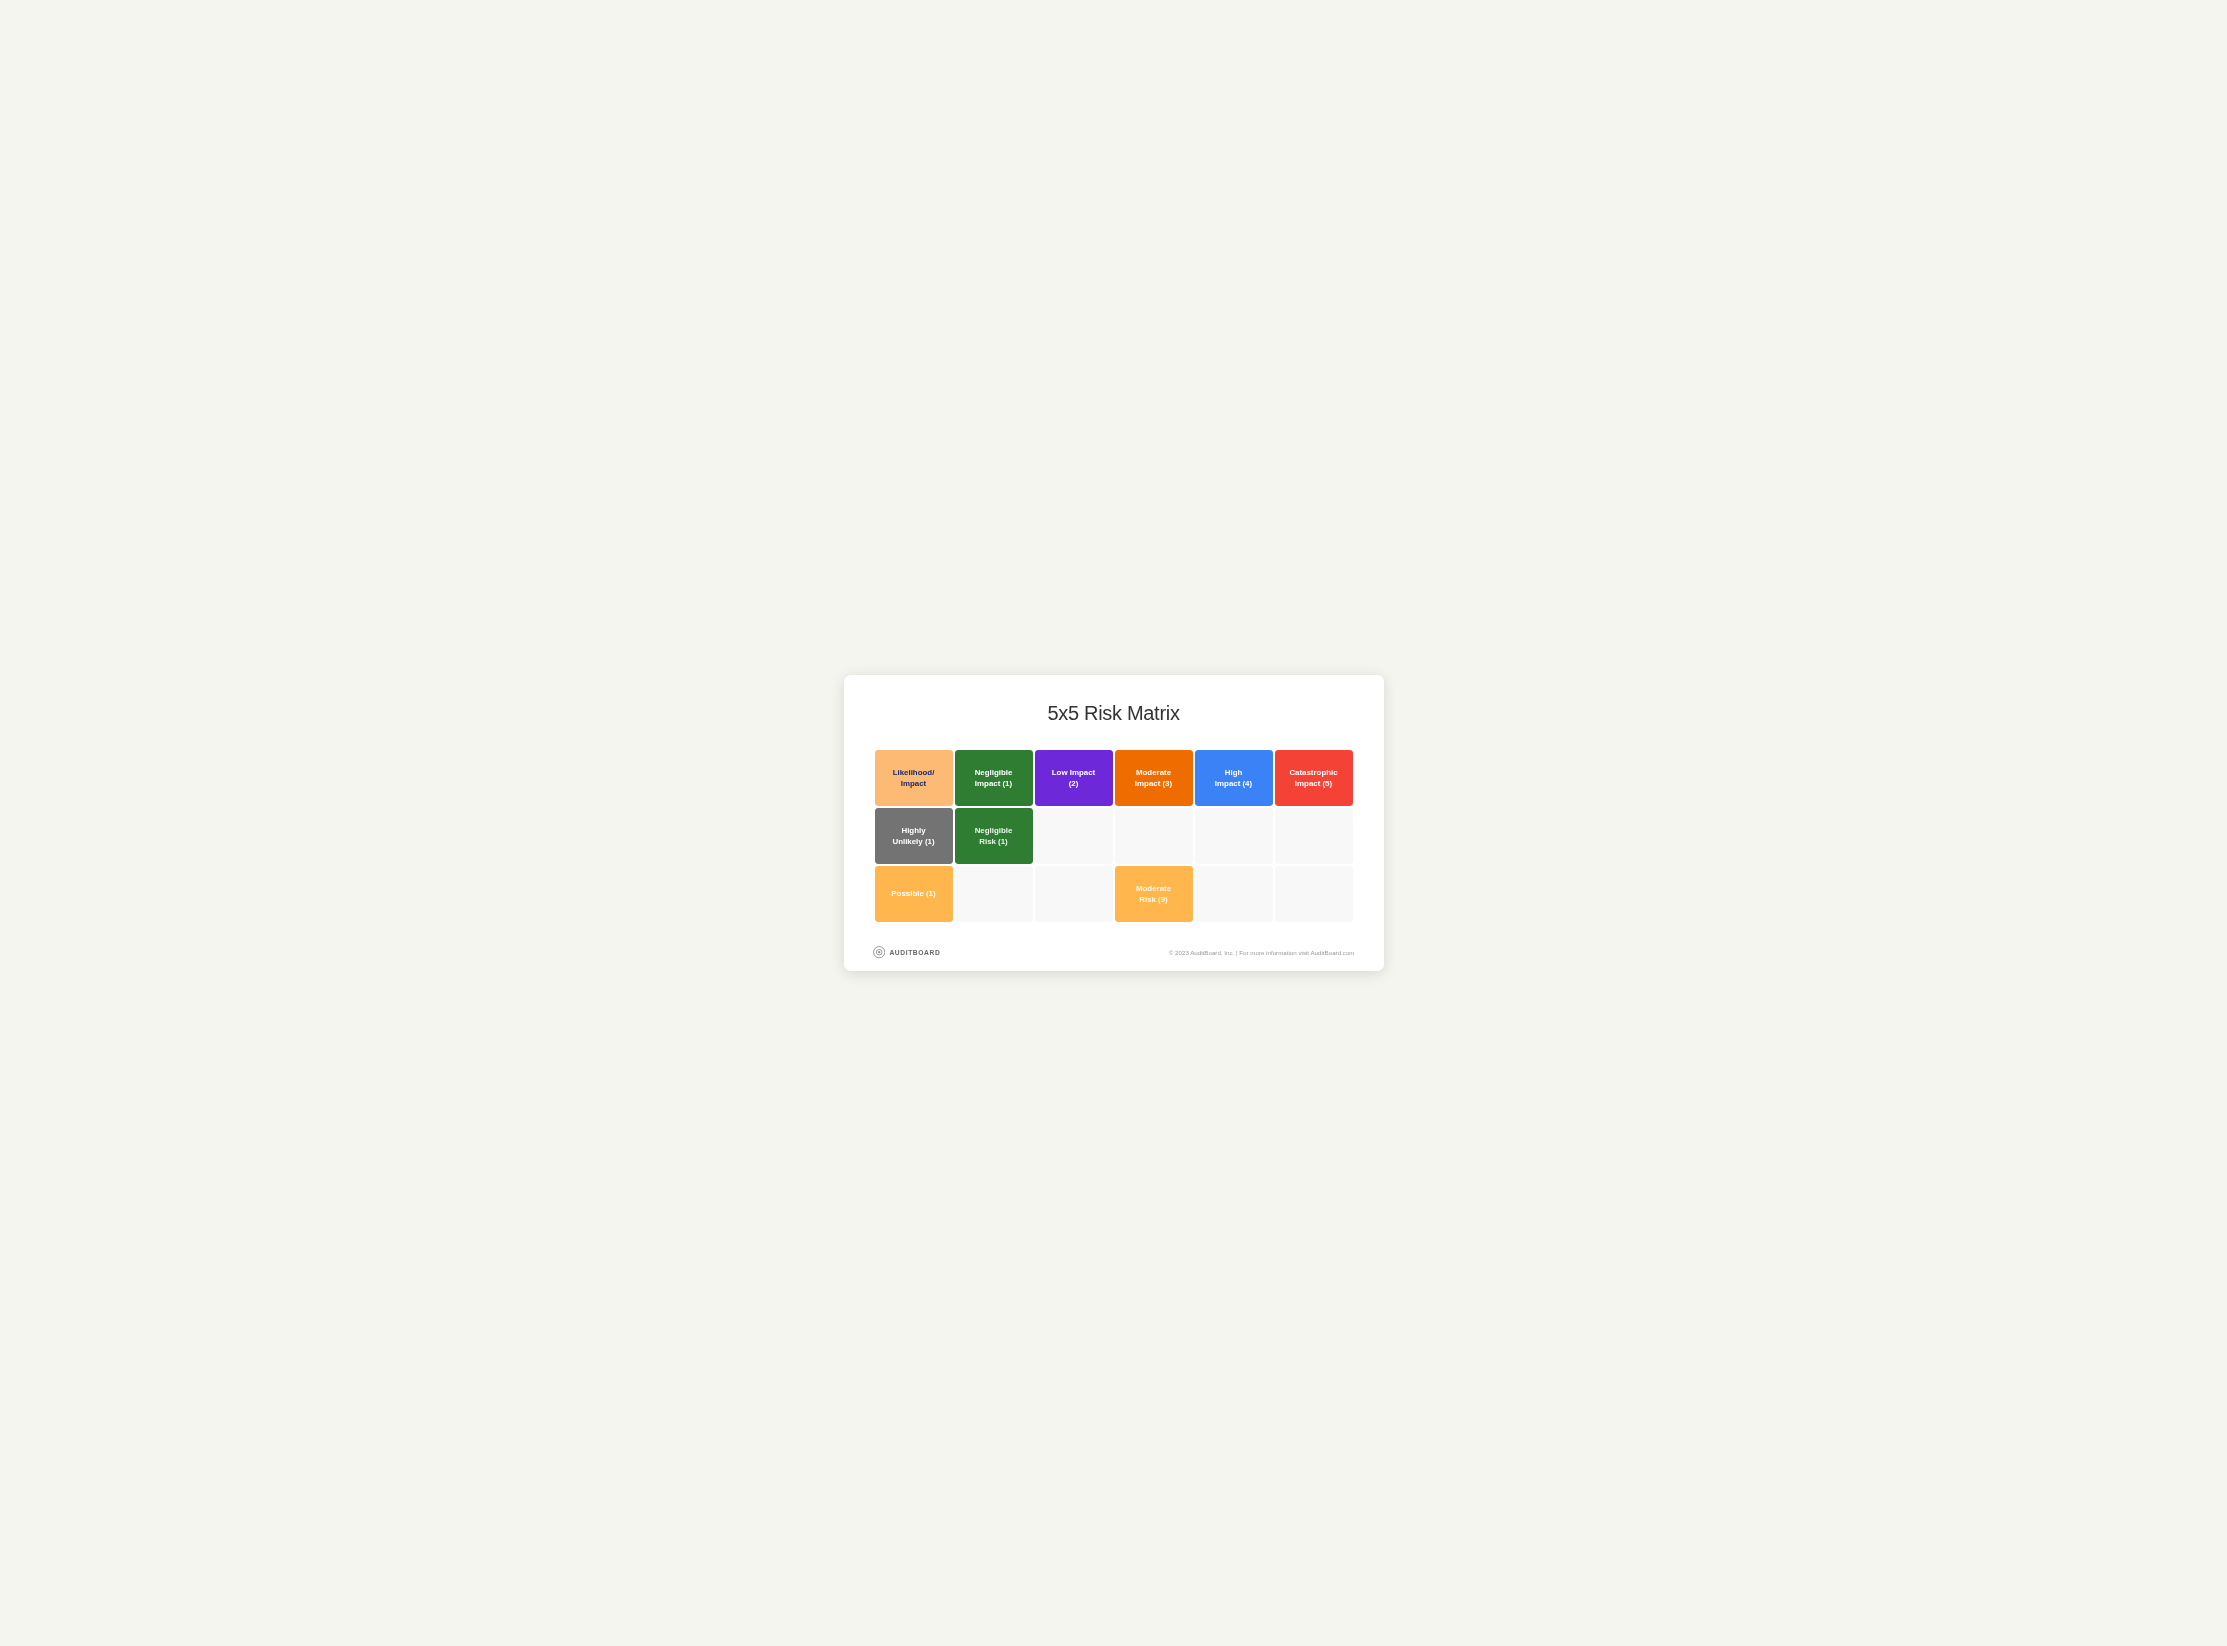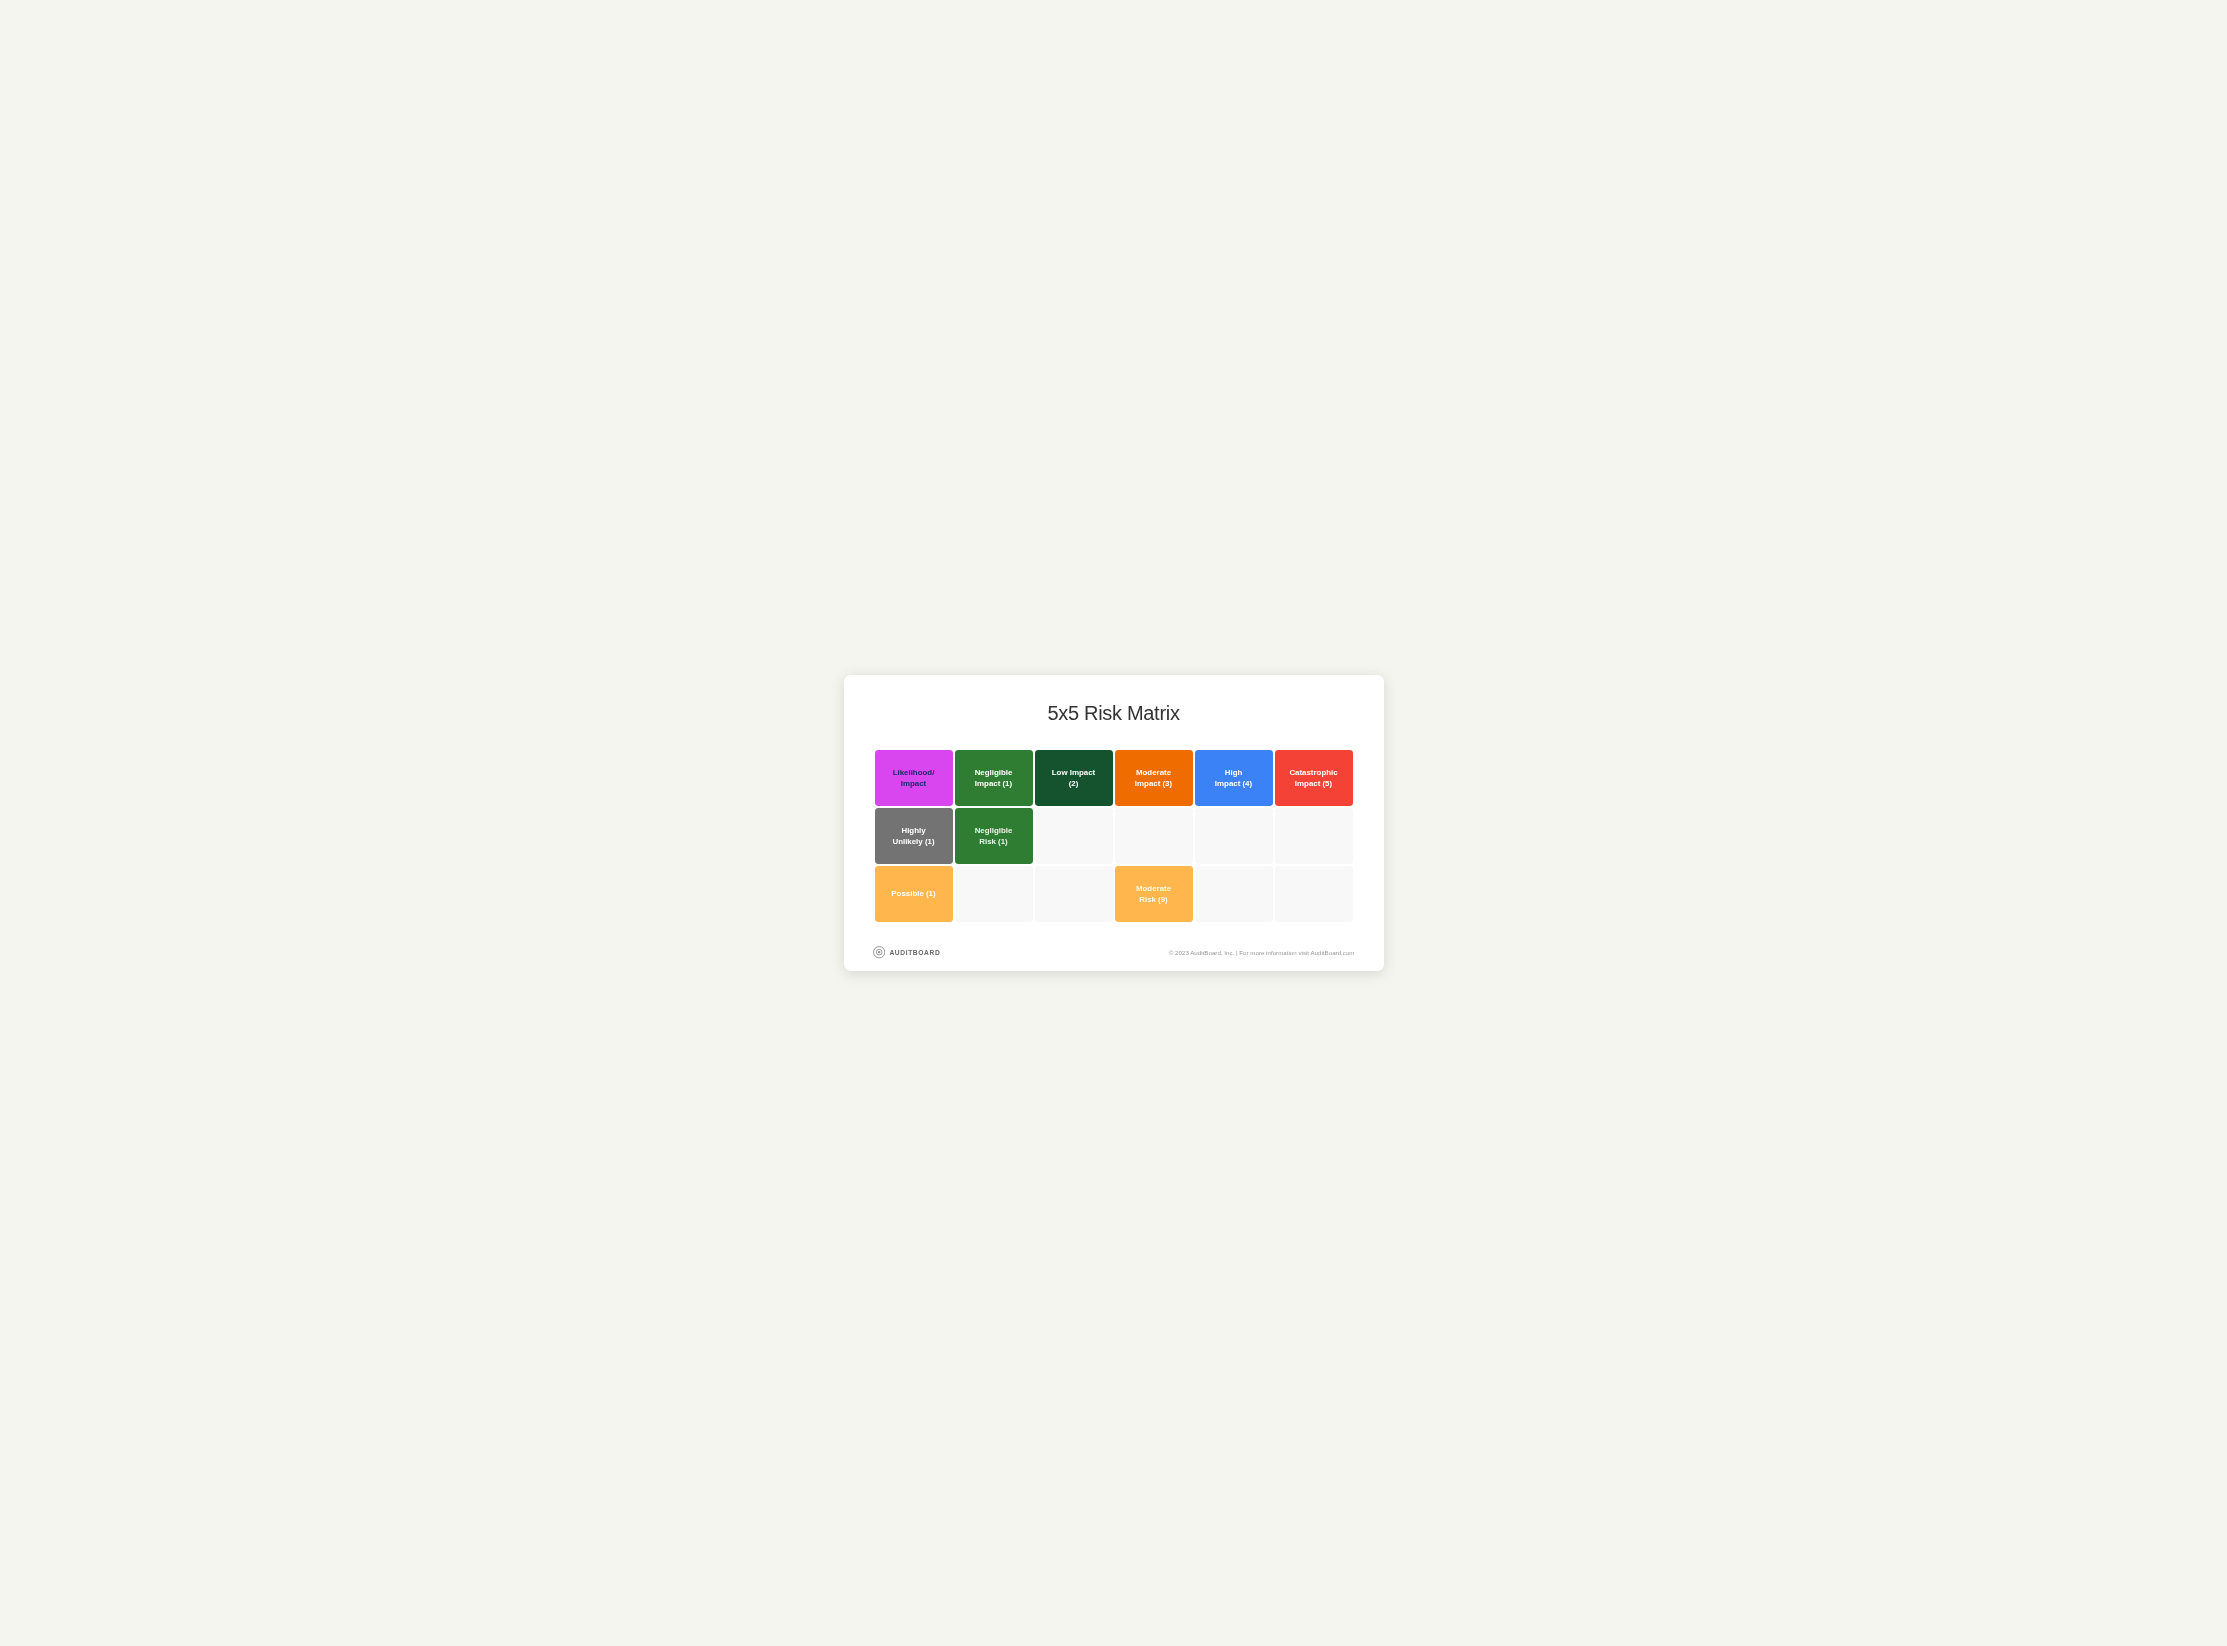--- a/index.html
+++ b/index.html
@@ -43,33 +43,33 @@
       border-radius: 3.4px;
       text-align: center;
       vertical-align: middle;
       padding: 6.7px 4.5px;
       font-size: 7.9px;
       font-weight: 600;
       line-height: 1.4;
       height: 56px;
     }
     .header-corner {
-      background: #d946ef;
+      background: #fdba74;
       color: #1a2a6c;
       font-weight: 700;
       font-size: 8.4px;
     }
     .header-green {
       background: #2e7d32;
       color: #ffffff;
       font-weight: 700;
       font-size: 7.9px;
     }
     .header-green-light {
-      background: #14532d;
+      background: #6d28d9;
       color: #ffffff;
       font-weight: 700;
       font-size: 7.9px;
     }
     .header-orange {
       background: #ef6c00;
       color: #ffffff;
       font-weight: 700;
       font-size: 7.9px;
     }

